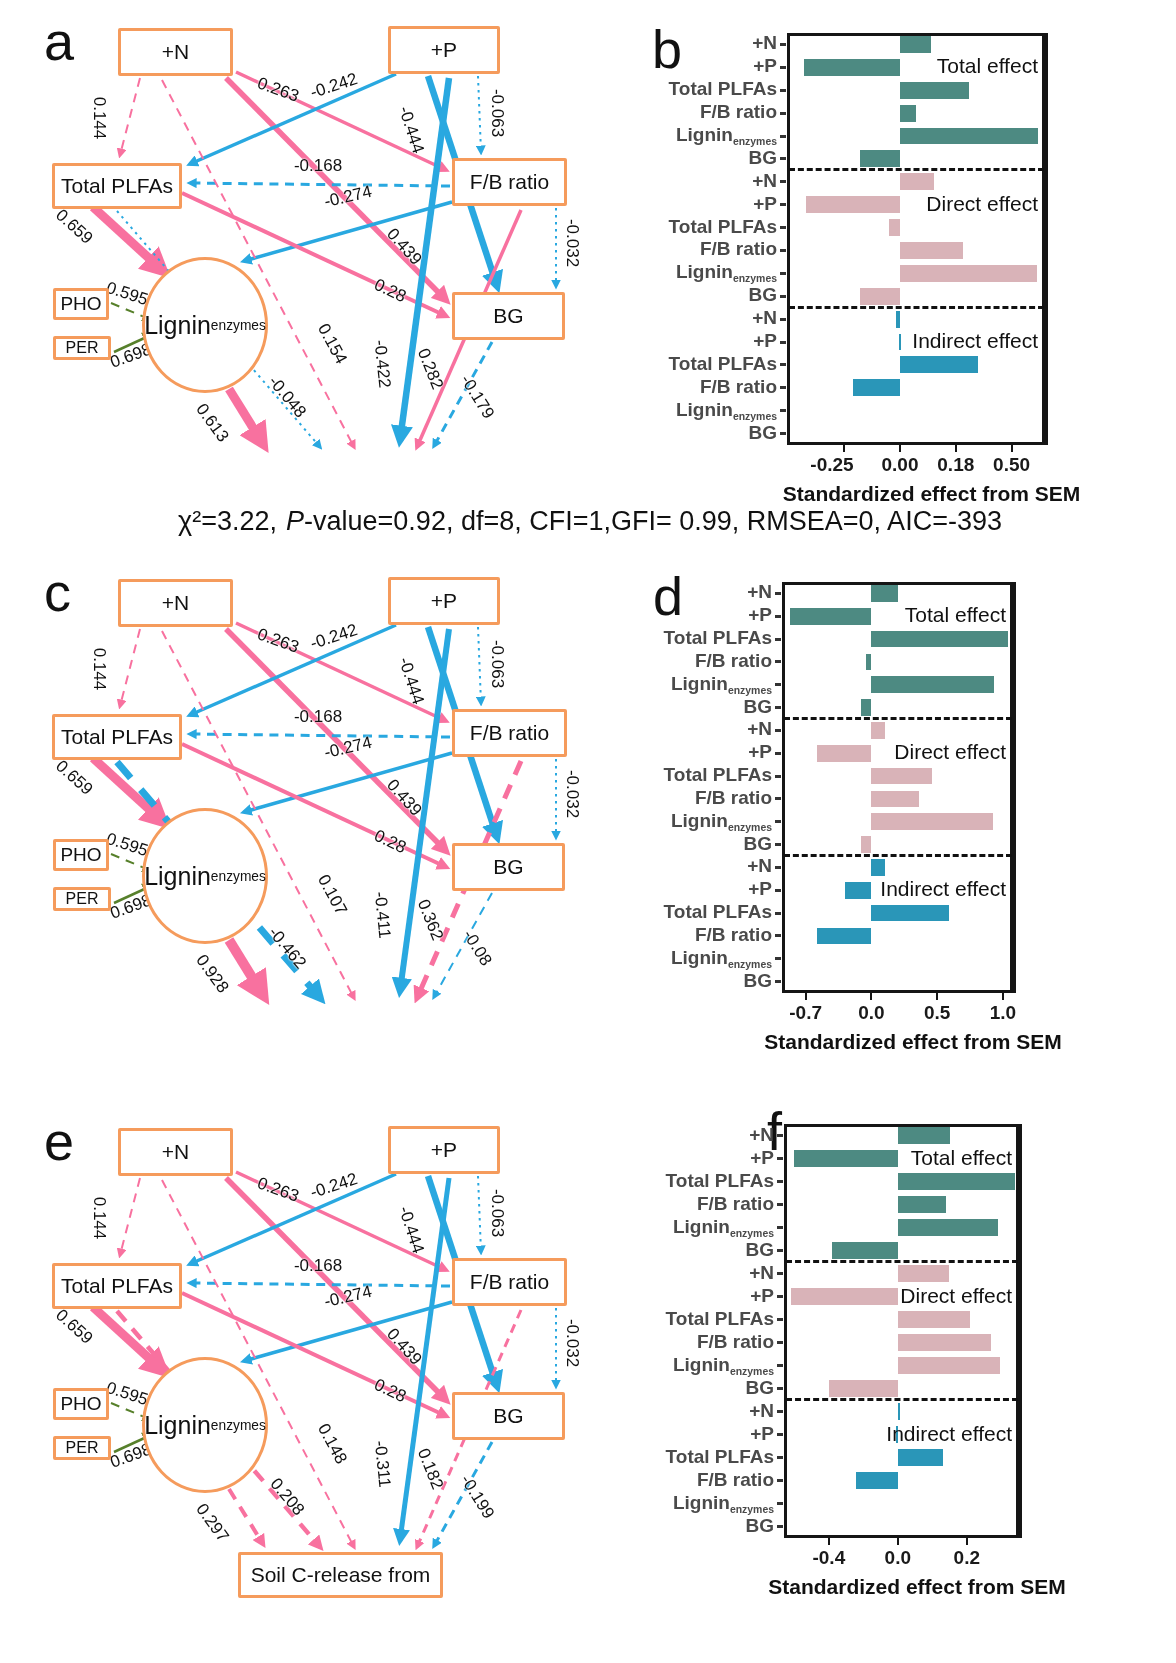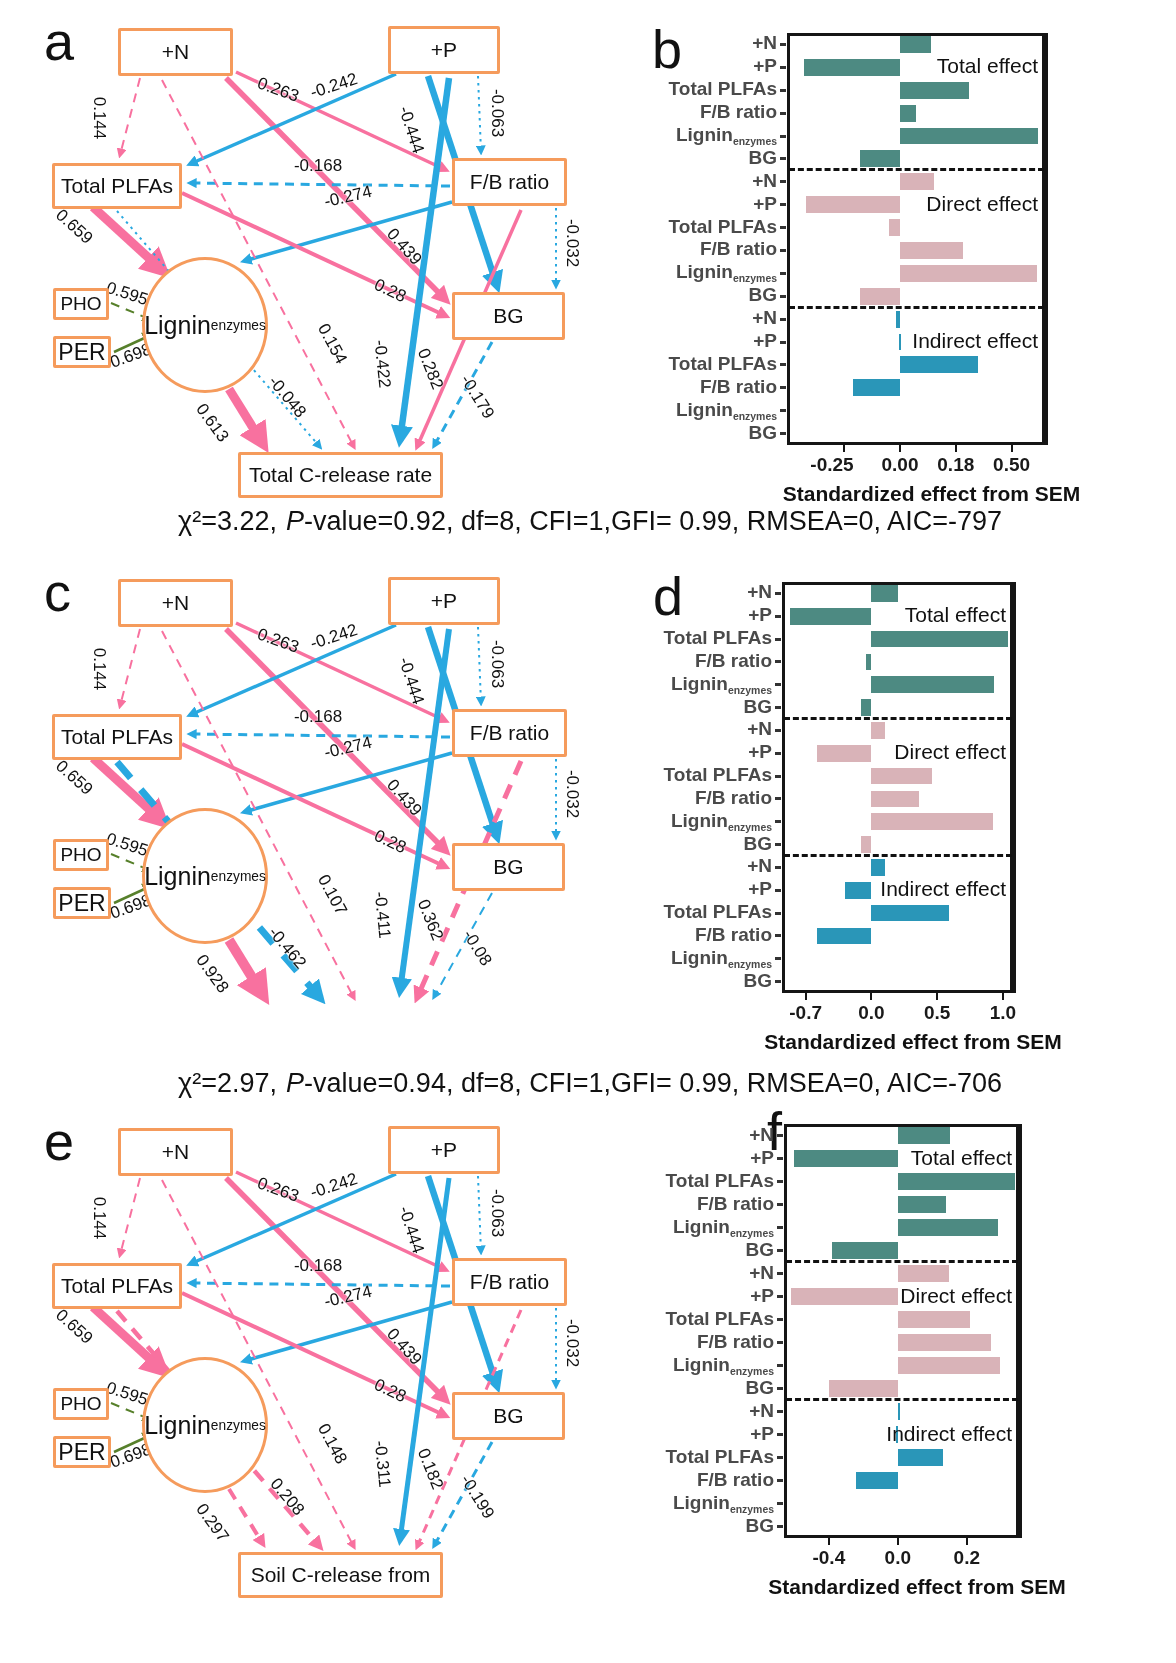--- a/index.html
+++ b/index.html
@@ -15,21 +15,21 @@
               transform:translate(-50%,-50%) rotate(var(--r,0deg));
               text-shadow:0 0 2px #fff,0 0 2px #fff;}
   .node{position:absolute;box-sizing:border-box;background:#fff;border:3px solid #f59b5c;
         display:flex;align-items:center;justify-content:center;font-size:21px;color:#111;
         border-radius:2px;}
   .n-N{left:118px;top:28px;width:115px;height:48px;}
   .n-P{left:388px;top:26px;width:112px;height:48px;}
   .n-PLFA{left:52px;top:163px;width:130px;height:46px;}
   .n-FB{left:452px;top:158px;width:115px;height:48px;}
   .n-PHO{left:53px;top:288px;width:56px;height:32px;font-size:19px;}
-  .n-PER{left:53px;top:336px;width:58px;height:32px;font-size:23px;}
+  .n-PER{left:53px;top:336px;width:58px;height:24px;font-size:16px;}
   .n-BG{left:452px;top:292px;width:113px;height:48px;}
   .n-OUT{left:238px;top:452px;width:205px;height:46px;font-size:21px;}
   .n-LIG{left:142px;top:257px;width:126px;height:136px;border-radius:50%;font-size:25px;}
   .lig-sub,.cat-sub{font-size:0.55em;vertical-align:-0.35em;}
   
   .stats{position:absolute;left:40px;width:1100px;text-align:center;font-size:27px;color:#111;
          white-space:nowrap;}
   #stats-a{top:506px;} #stats-c{top:1068px;} #stats-e{top:1622px;}
   .chi{margin-right:9px;} .pit{font-style:italic;}
   
@@ -123,21 +123,20 @@
     <div class="node n-P">+P</div>
     <div class="node n-PLFA">Total PLFAs</div>
     <div class="node n-FB">F/B ratio</div>
     <div class="node n-PHO">PHO</div>
     <div class="node n-PER">PER</div>
     <div class="node n-LIG">
         <span>Lignin</span>
         <span class="lig-sub">enzymes</span>
       </div>
     <div class="node n-BG">BG</div>
-    <div class="node n-OUT">Total C-release rate</div>
   </section>
 
   <section class="diagram" id="diag-c">
     <div class="pletter">c</div>
     <svg class="edges" id="edges-c" viewBox="0 0 660 510">
         <defs>
           <marker id="ah-c-pink" viewBox="0 0 10 10" refX="6.5" refY="5" markerWidth="3.4" markerHeight="3.4" orient="auto" markerUnits="strokeWidth">
             <path d="M0 0 L10 5 L0 10 z" fill="#f8719f"></path>
           </marker>
           <marker id="ah-c-pink-big" viewBox="0 0 10 10" refX="6.5" refY="5" markerWidth="5" markerHeight="5" orient="auto" markerUnits="strokeWidth">
@@ -281,22 +280,21 @@
     <div class="node n-PHO">PHO</div>
     <div class="node n-PER">PER</div>
     <div class="node n-LIG">
         <span>Lignin</span>
         <span class="lig-sub">enzymes</span>
       </div>
     <div class="node n-BG">BG</div>
     <div class="node n-OUT">Soil C-release from</div>
   </section>
 
-  <div class="stats" id="stats-a"><span class="chi">χ²=3.22,</span><span class="pit">P</span><span>-value=0.92, df=8, CFI=1,GFI= 0.99, RMSEA=0, AIC=-797</span></div>
-  <div class="stats" id="stats-c"><span class="chi">χ²=2.97,</span><span class="pit">P</span><span>-value=0.94, df=8, CFI=1,GFI= 0.99, RMSEA=0, AIC=-706</span></div>
+  <div class="stats" id="stats-a"><span class="chi">χ²=3.22,</span><span class="pit">P</span><span>-value=0.92, df=8, CFI=1,GFI= 0.99, RMSEA=0, AIC=-393</span></div>
 
   <section class="chart" id="chart-b">
     <div class="pletter">b</div>
     <div id="mount-b">
         <div class="plot-box" style="left:147px;top:13px;width:261px;height:412px"></div>
         <div class="cat-label" style="left:0;width:137px;top:12.444444444444443px">+N</div>
         <div class="ytick" style="left:140px;width:6px;top:22.944444444444443px"></div>
         <div class="bar" style="left:259.9734816082121px;top:15.999999999999998px;width:31.25748502994012px;height:16.88888888888889px;background:#4d8a82"></div>
         <div class="cat-label" style="left:0;width:137px;top:35.333333333333336px">+P</div>
         <div class="ytick" style="left:140px;width:6px;top:45.833333333333336px"></div>

